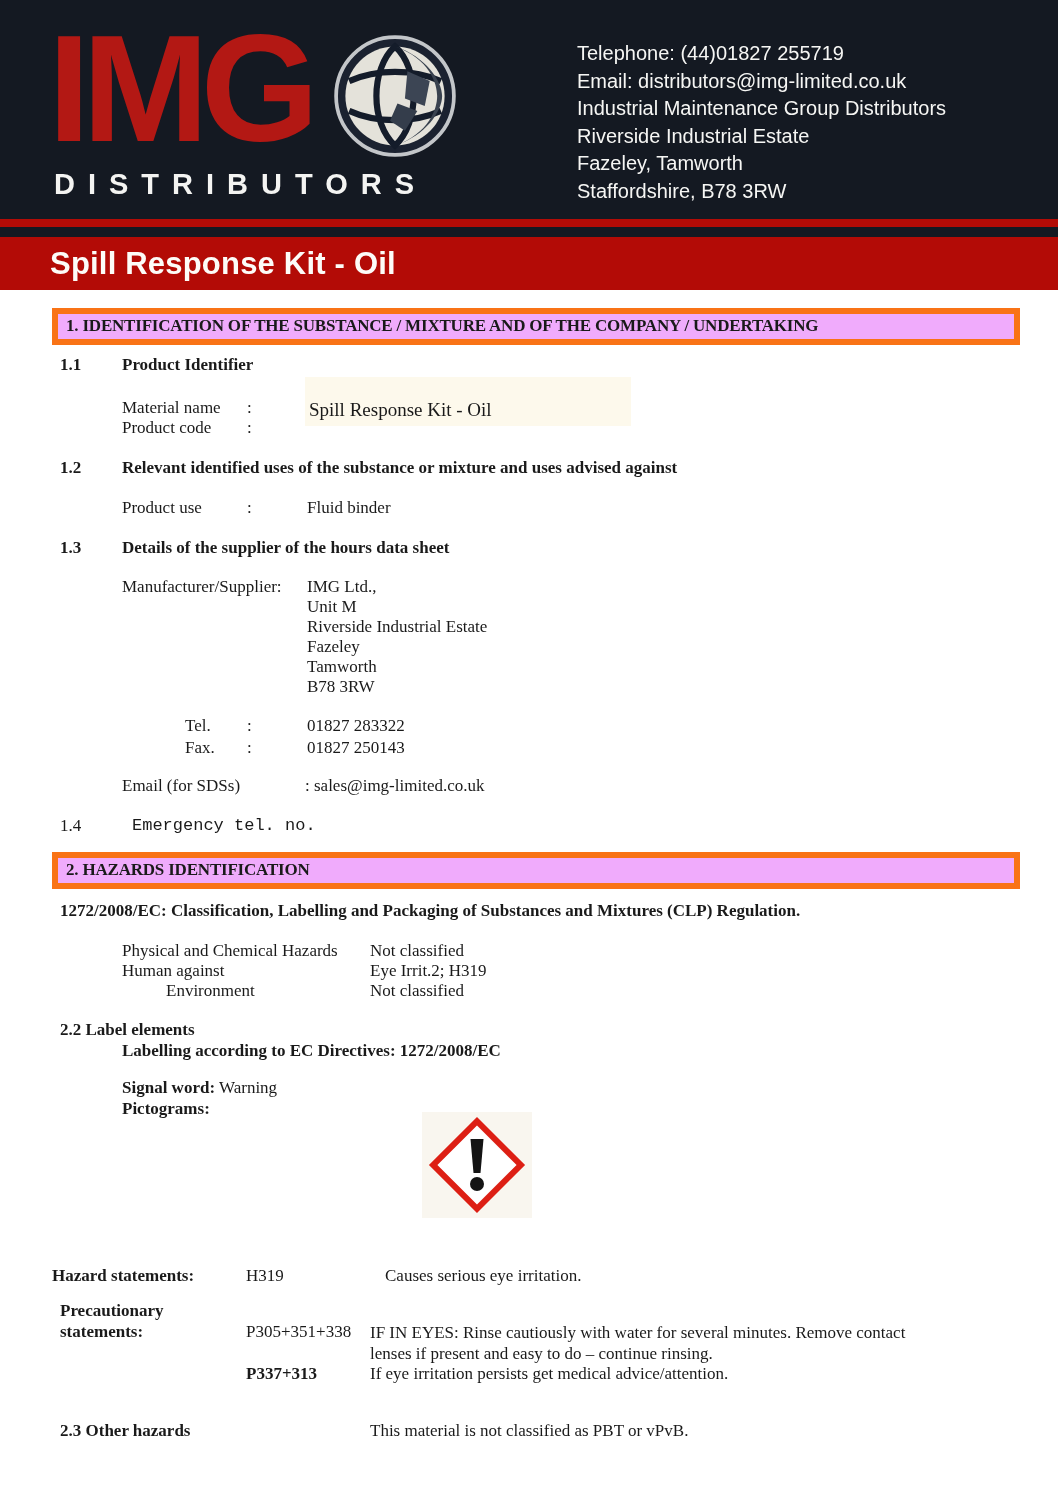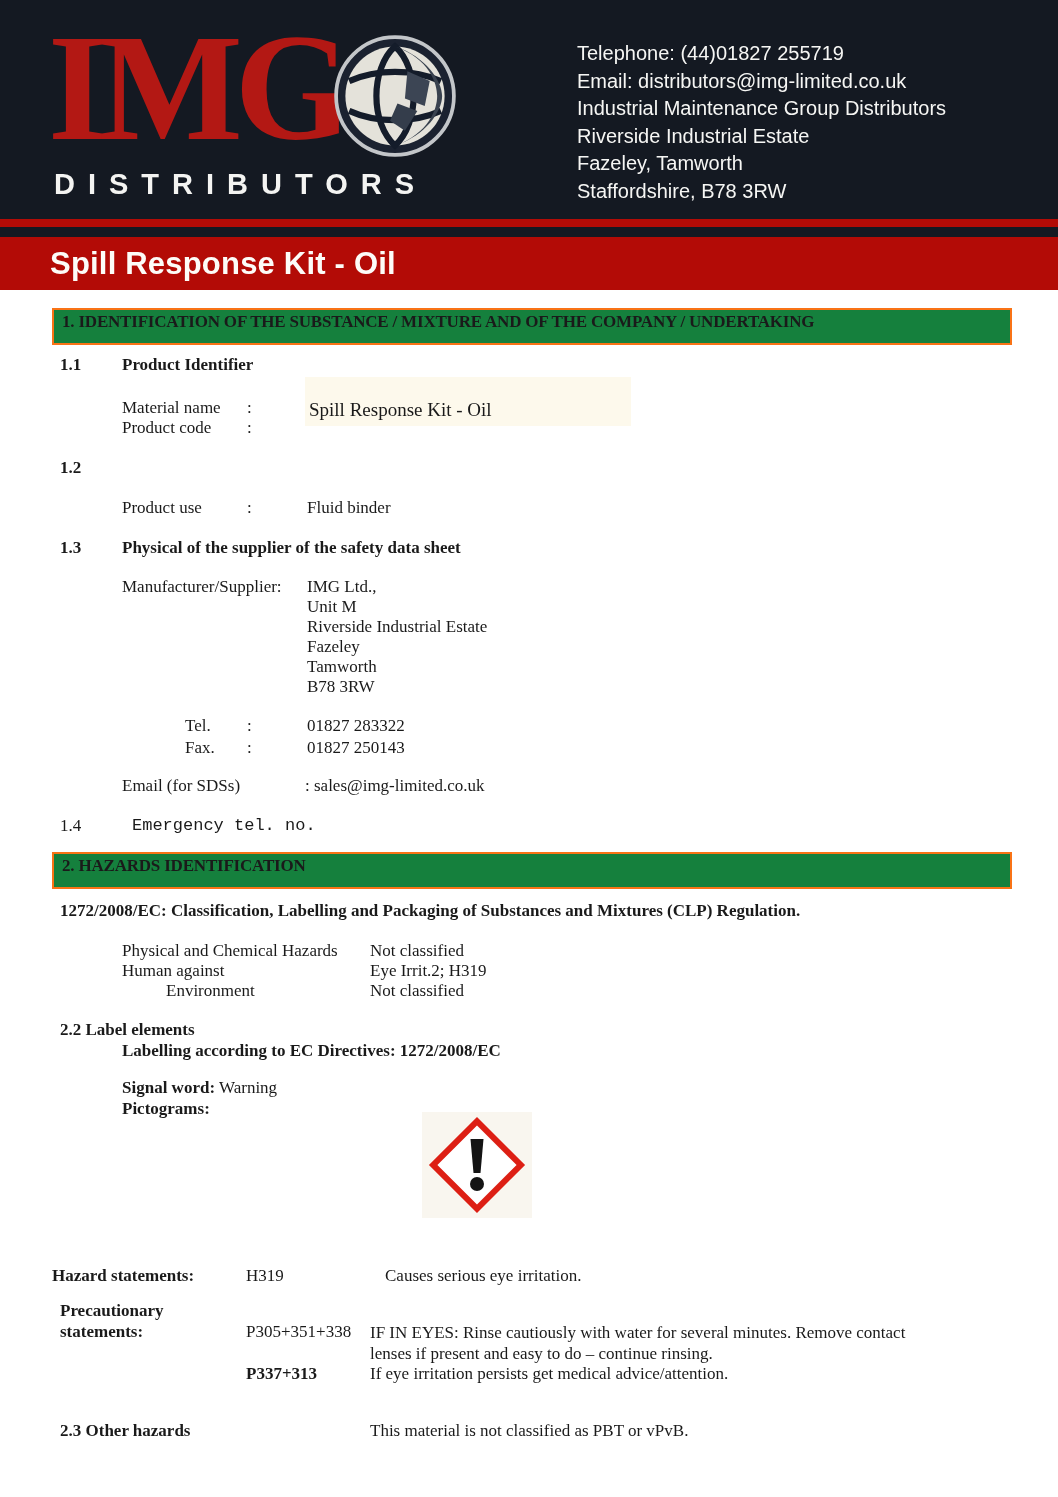--- a/index.html
+++ b/index.html
@@ -3,34 +3,34 @@
 <meta charset="utf-8">
 <style>
   html,body{margin:0;padding:0;background:#ffffff;}
   .page{position:relative;width:1058px;height:1497px;background:#ffffff;overflow:hidden;
         font-family:"Liberation Serif",serif;color:#1a1a1a;}
   .abs{position:absolute;}
   .b{font-weight:bold;}
   
   .masthead{left:0;top:0;width:1058px;height:219px;background:#141922;}
   .logo-img{left:48px;top:12px;font-size:152px;line-height:1;font-weight:800;
-            letter-spacing:-8px;color:#b31814;font-family:Liberation Serif, serif;}
+            letter-spacing:-8px;color:#b31814;font-family:Liberation Sans, sans-serif;}
   .logo-distributors{left:54px;top:168px;font-size:29px;font-weight:700;letter-spacing:13px;
             color:#f4f4f2;font-family:"Liberation Sans",sans-serif;white-space:nowrap;}
   .globe{left:333px;top:34px;width:124px;height:124px;}
   .contact{left:577px;top:40px;font-size:20px;line-height:27.5px;color:#f6f6f4;
            font-family:"Liberation Sans",sans-serif;font-weight:400;}
   .stripe-red-thin{left:0;top:219px;width:1058px;height:8px;background:#b30b06;}
   .stripe-dark{left:0;top:227px;width:1058px;height:10px;background:#141922;}
   .banner{left:0;top:237px;width:1058px;height:53px;background:#b30b06;}
   .banner-title{left:50px;top:246px;font-size:31px;font-weight:700;color:#fdfcf8;
                 font-family:"Liberation Sans",sans-serif;letter-spacing:0.2px;}
   
-  .secbox{left:52px;width:948px;height:23px;background:#15803d;border:2px solid #f97316;
-          font-size:17px;font-weight:bold;padding:2px 0 8px 8px;letter-spacing:-0.2px;}
+  .secbox{left:52px;width:948px;height:23px;background:#f0abfc;border:6px solid #f97316;
+          font-size:17px;font-weight:bold;padding:2px 0 0 8px;letter-spacing:-0.2px;}
   
   .t{font-size:17px;white-space:nowrap;}
   .wrap{white-space:normal;line-height:21px;}
   .cream{left:305px;top:377px;width:326px;height:49px;background:#fdf9ec;}
   .material-value{left:309px;top:399px;font-size:19px;}
   .picto-box{left:422px;top:1112px;width:110px;height:106px;background:#f9f6ef;
              display:flex;align-items:center;justify-content:center;}
 </style>
 </head>
 <body>
@@ -76,26 +76,27 @@
   <div class="abs t b" style="left:122px;top:355px;">Product Identifier</div>
 
   <div class="abs cream"></div>
   <div class="abs t" style="left:122px;top:398px;">Material name</div>
   <div class="abs t" style="left:247px;top:398px;">:</div>
   <div class="abs t material-value">Spill Response Kit - Oil</div>
   <div class="abs t" style="left:122px;top:418px;">Product code</div>
   <div class="abs t" style="left:247px;top:418px;">:</div>
 
   <div class="abs t b" style="left:60px;top:458px;">1.2</div>
+  <div class="abs t b" style="left:122px;top:458px;">Relevant identified uses of the substance or mixture and uses advised against</div>
   <div class="abs t" style="left:122px;top:498px;">Product use</div>
   <div class="abs t" style="left:247px;top:498px;">:</div>
   <div class="abs t" style="left:307px;top:498px;">Fluid binder</div>
 
   <div class="abs t b" style="left:60px;top:538px;">1.3</div>
-  <div class="abs t b" style="left:122px;top:538px;">Physical of the supplier of the safety data sheet</div>
+  <div class="abs t b" style="left:122px;top:538px;">Details of the supplier of the hours data sheet</div>
 
   <div class="abs t" style="left:122px;top:577px;">Manufacturer/Supplier:</div>
   <div class="abs t" style="left:307px;top:577px;">IMG Ltd.,</div>
   <div class="abs t" style="left:307px;top:597px;">Unit M</div>
   <div class="abs t" style="left:307px;top:617px;">Riverside Industrial Estate</div>
   <div class="abs t" style="left:307px;top:637px;">Fazeley</div>
   <div class="abs t" style="left:307px;top:657px;">Tamworth</div>
   <div class="abs t" style="left:307px;top:677px;">B78 3RW</div>
 
   <div class="abs t" style="left:185px;top:716px;">Tel.</div>

